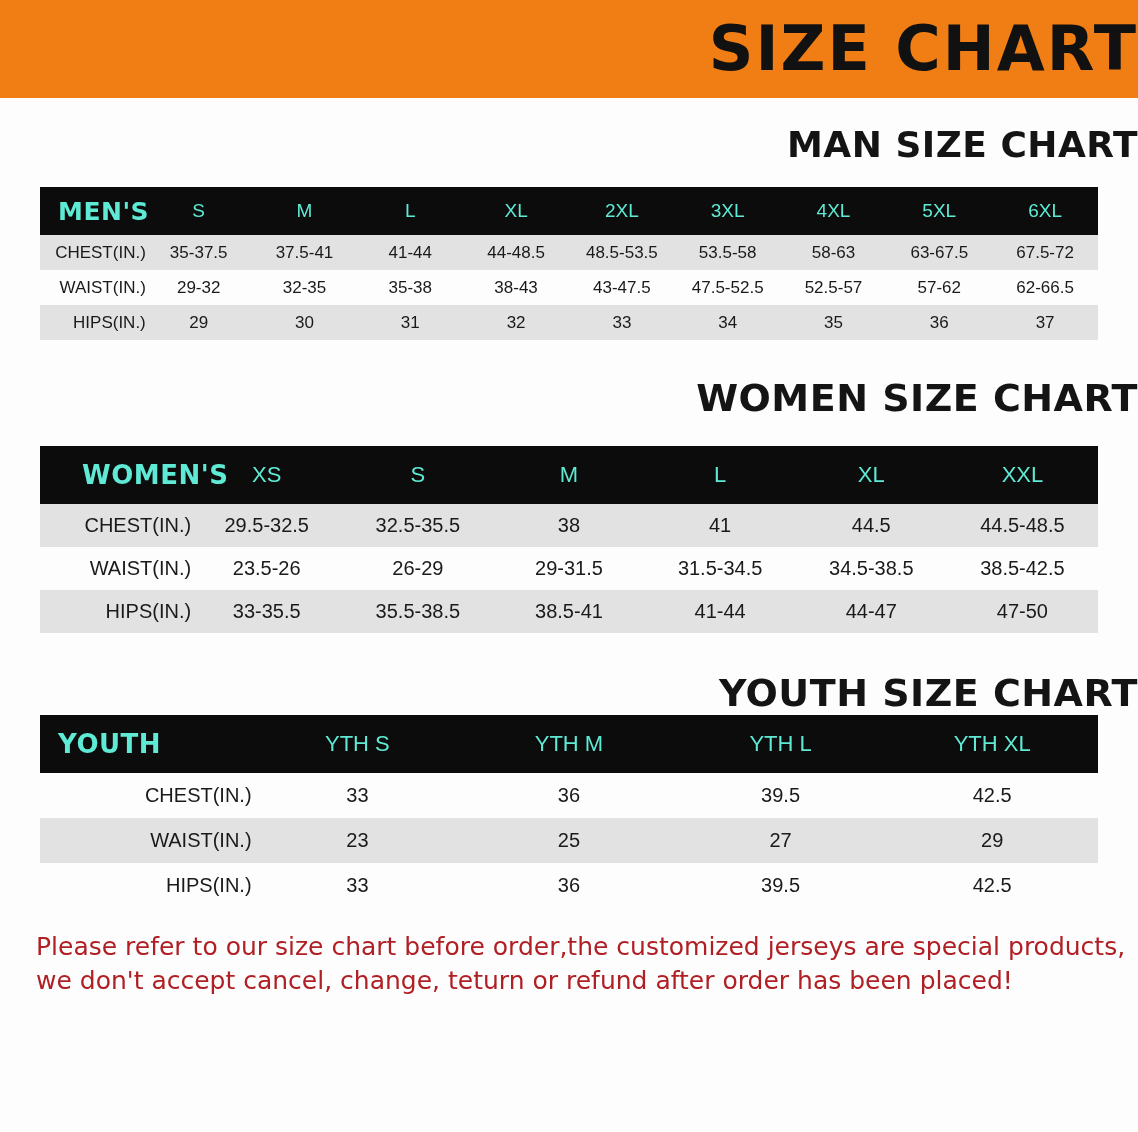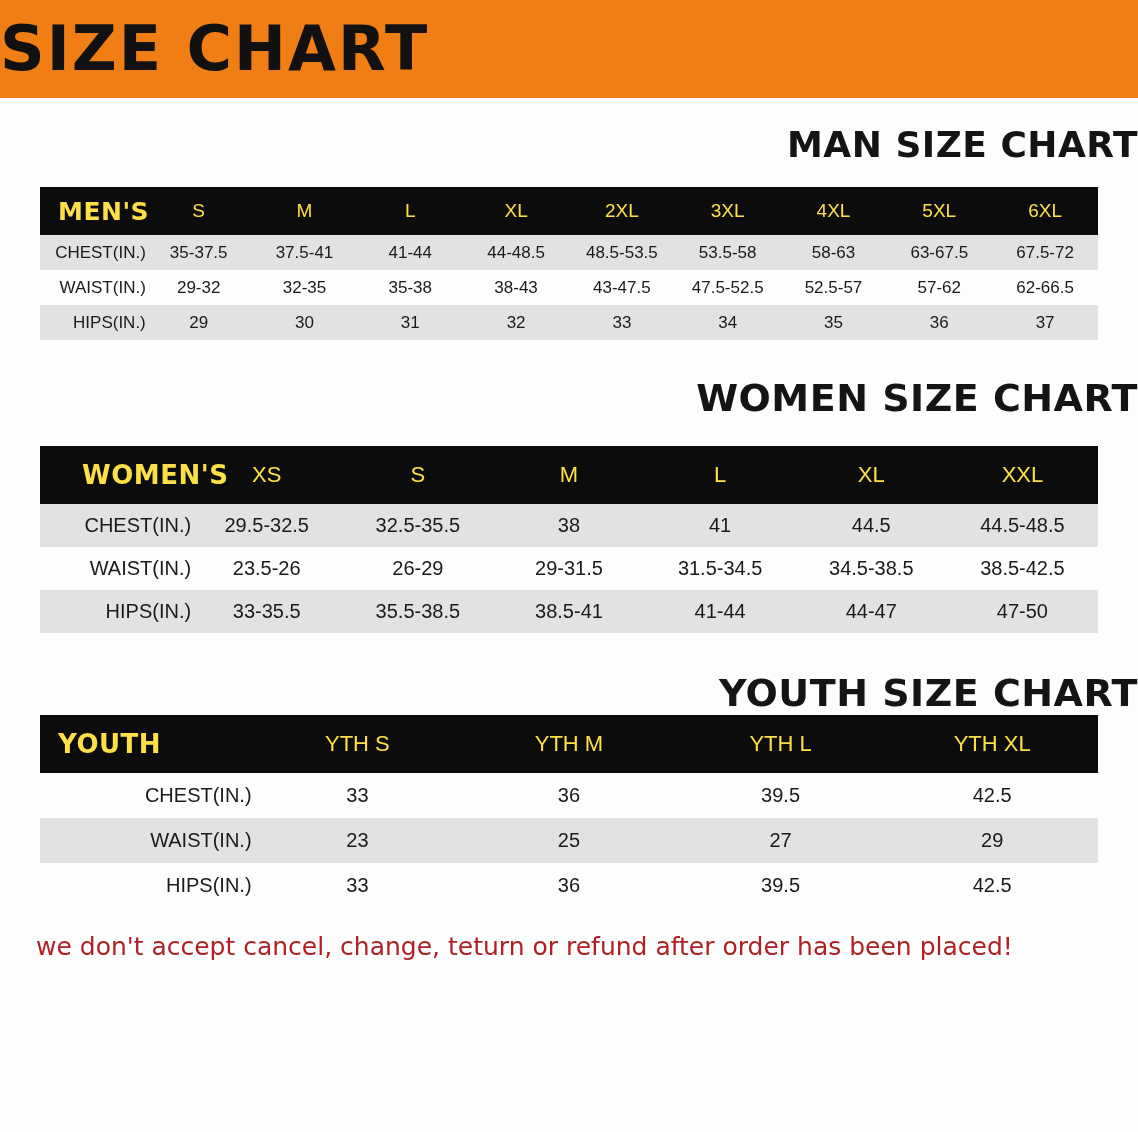--- a/index.html
+++ b/index.html
@@ -20,21 +20,21 @@
     background: #fdfdfd;
     box-sizing: border-box;
   }
 
   
   .banner {
     background: #f07e14;
     height: 98px;
     display: flex;
     align-items: center;
-    justify-content: flex-start;
+    justify-content: flex-end;
   }
   .banner-title {
     font-family: "DejaVu Sans", sans-serif;
     font-weight: bold;
     font-size: 62px;
     letter-spacing: 2px;
     color: #111111;
     line-height: 1;
   }
 
@@ -77,21 +77,21 @@
     color: #1a1a1a;
     padding: 0;
     white-space: nowrap;
   }
 
   
   .size-table thead tr {
     background: #0c0c0c;
   }
   .size-table thead th {
-    color: #fde047;
+    color: #5eead4;
     font-size: 20px;
     font-weight: normal;
     height: 48px;
     vertical-align: middle;
     margin-top: 26px;
   }
   .size-table thead th.corner {
     font-family: "DejaVu Sans", sans-serif;
     font-weight: bold;
     font-size: 24px;
@@ -286,16 +286,17 @@
           <td>33</td>
           <td>36</td>
           <td>39.5</td>
           <td>42.5</td>
         </tr>
       </tbody>
     </table>
   </div>
 
   <div class="footer-note">
+    <div>Please refer to our size chart before order,the customized jerseys are special products,</div>
     <div>we don't accept cancel, change, teturn or refund after order has been placed!</div>
   </div>
 
 </div>
 
 </body></html>

